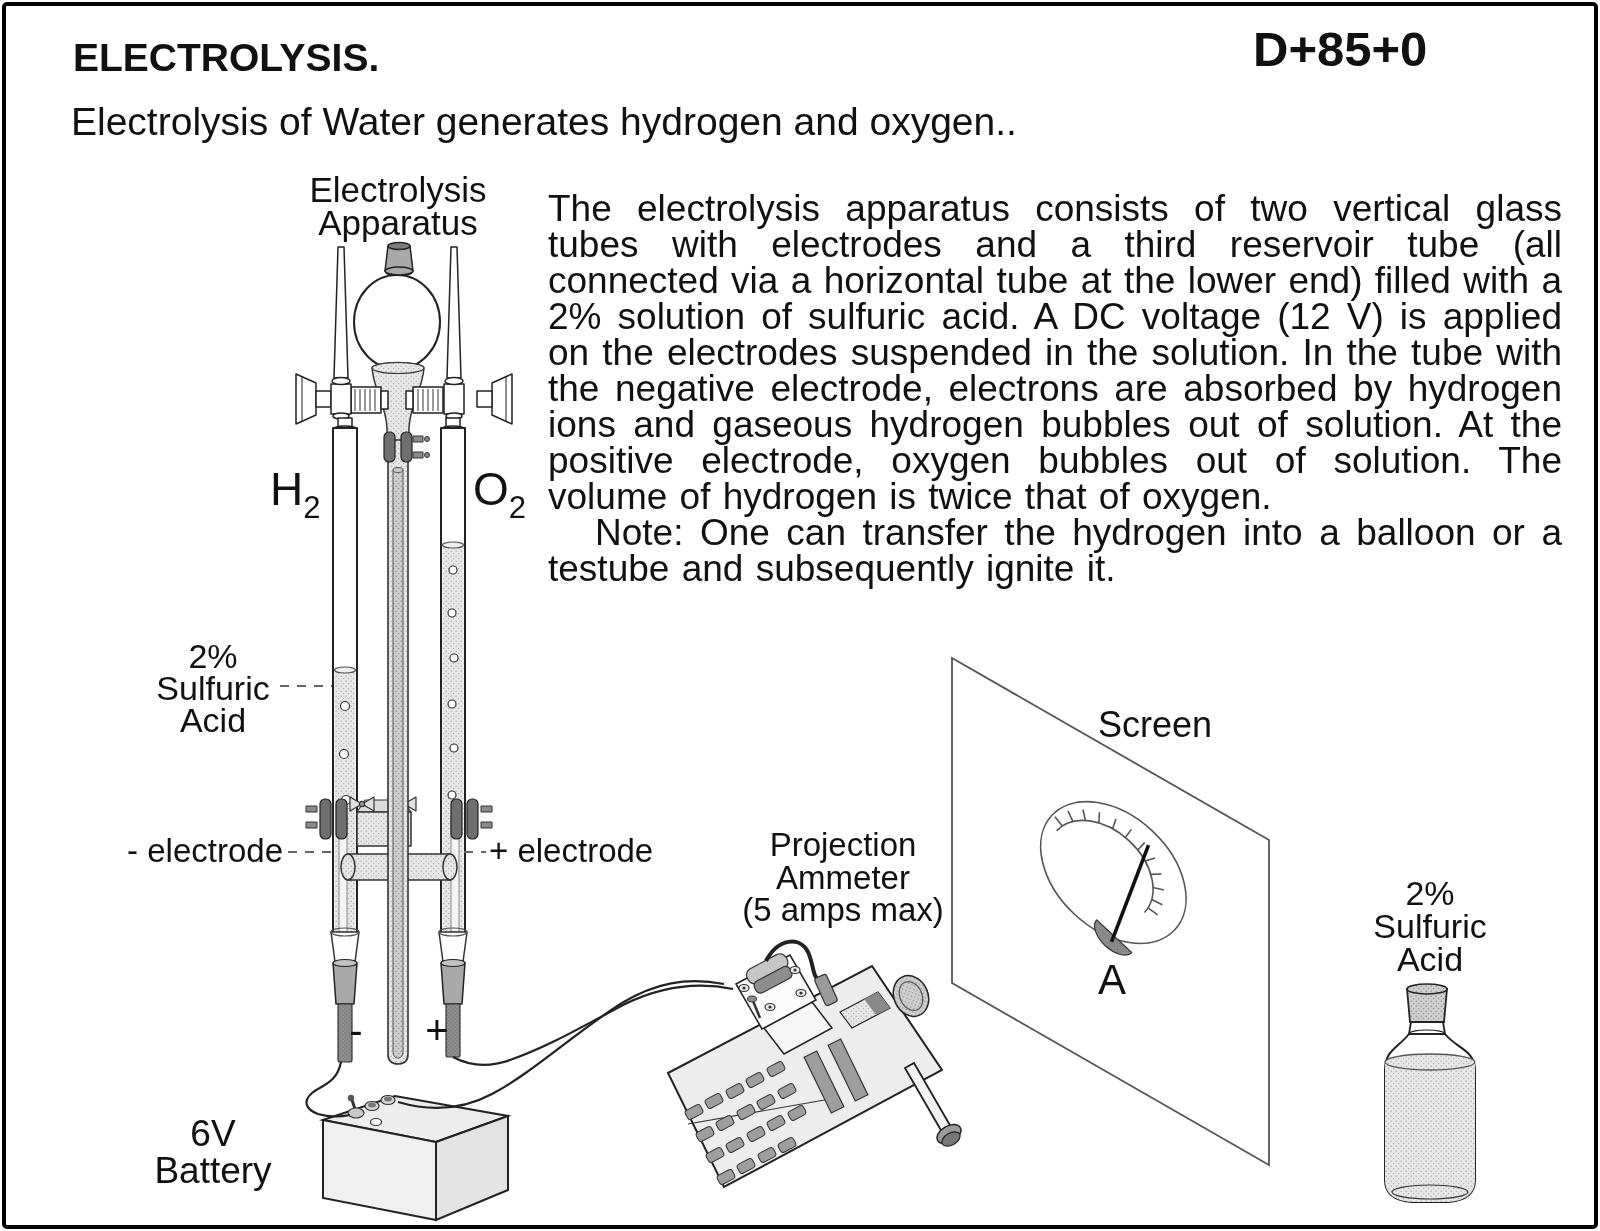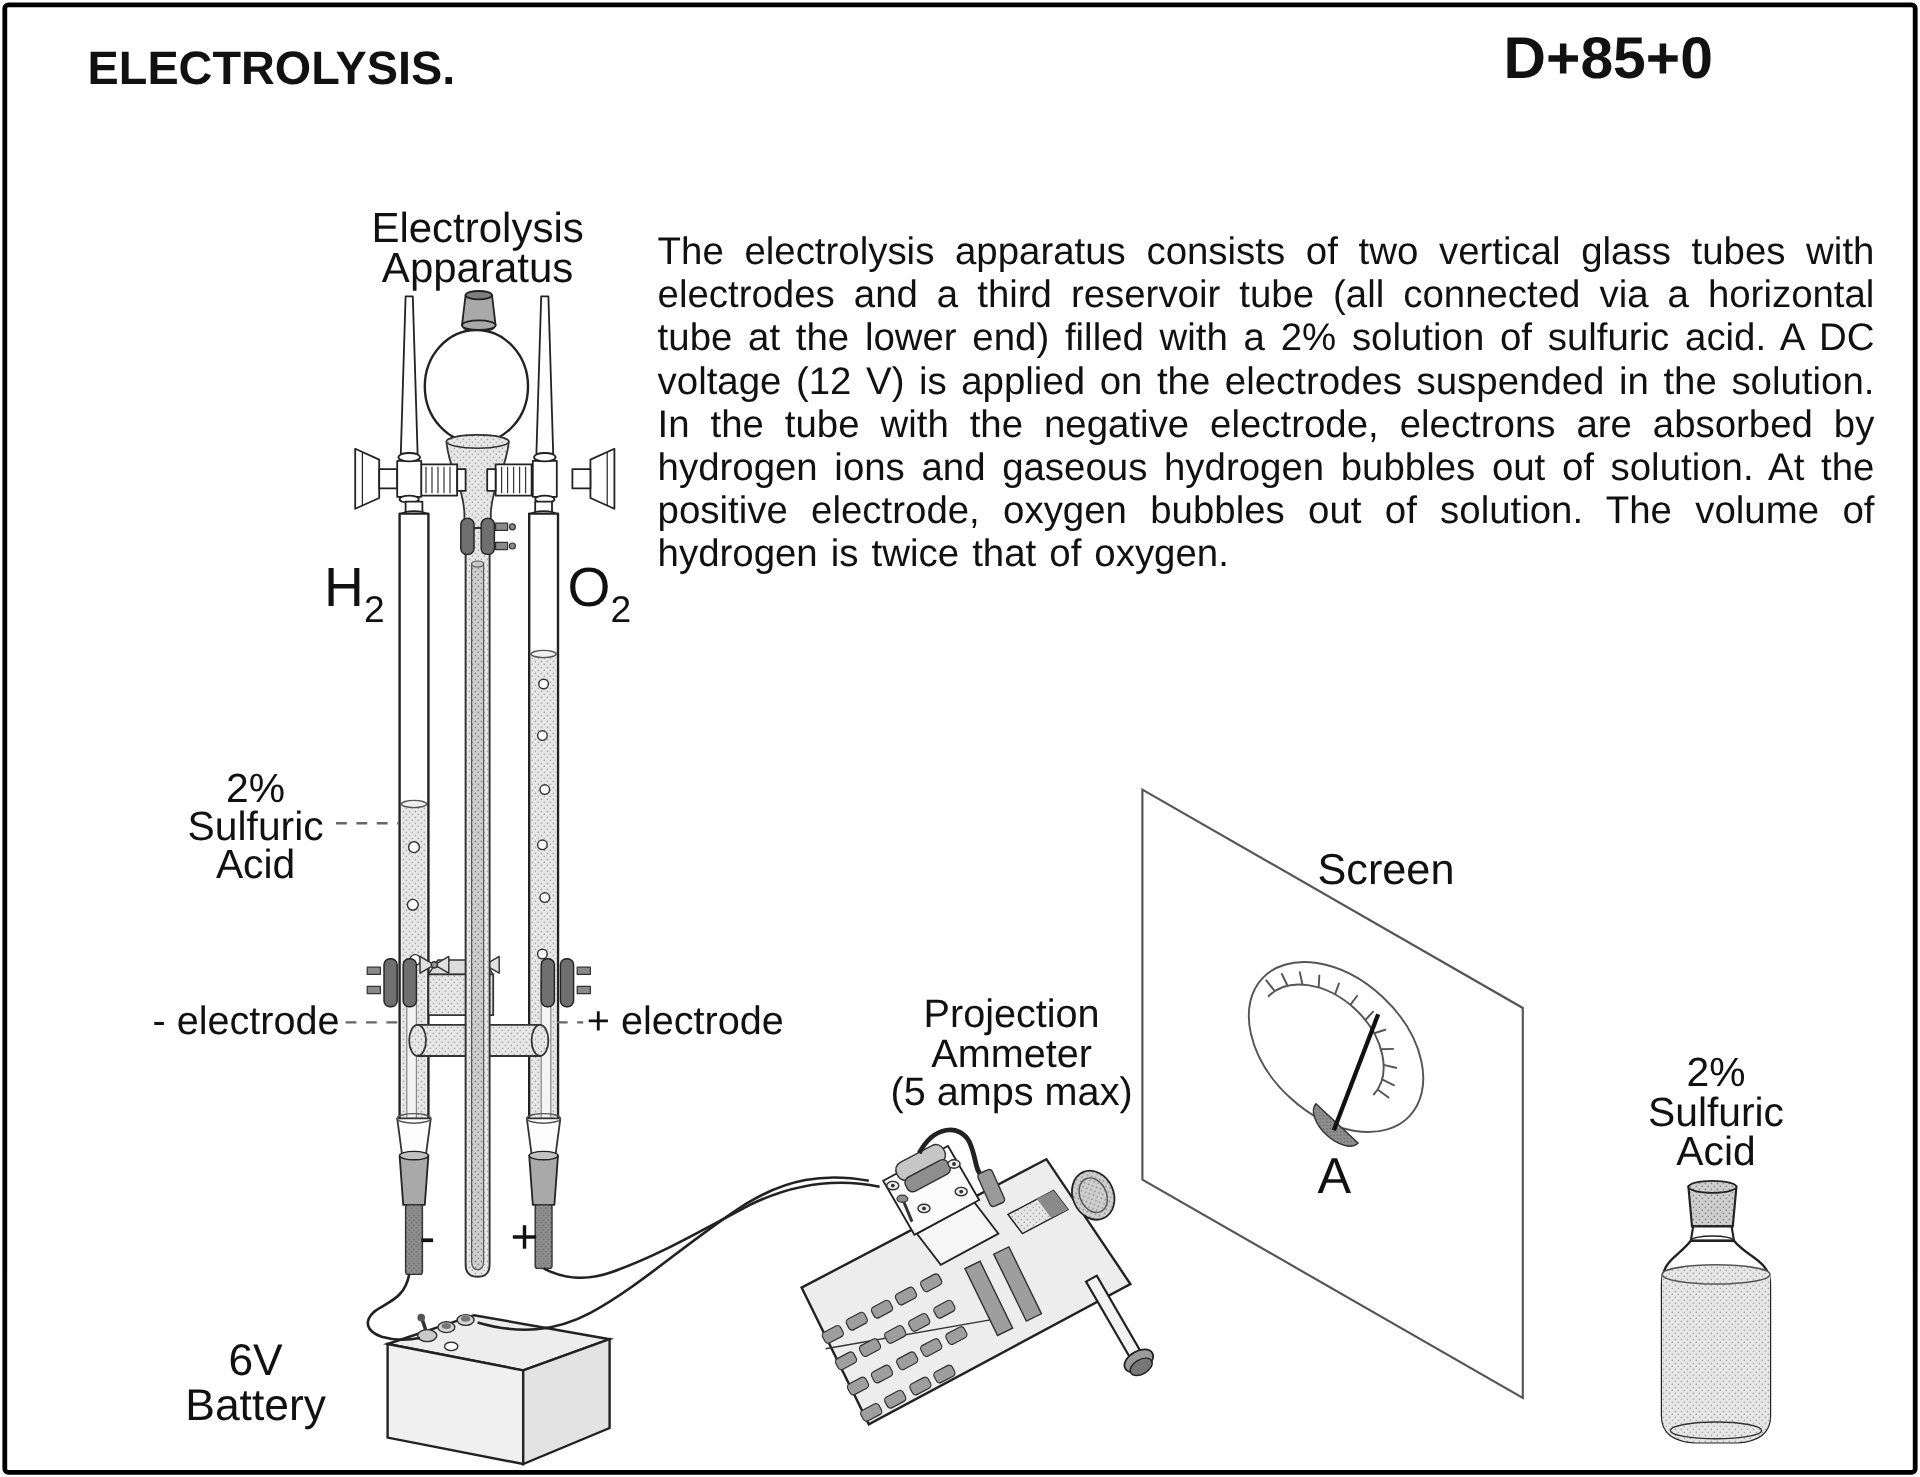--- a/index.html
+++ b/index.html
@@ -2,21 +2,21 @@
 <html><head>
 <meta charset="utf-8">
 <style>
   html,body{margin:0;padding:0;background:#fff;}
   .canvas{position:relative;width:1600px;height:1231px;background:#fff;overflow:hidden;
           font-family:"Liberation Sans", sans-serif;color:#111;}
   .frame{position:absolute;inset:2px;border:4px solid #000;border-radius:5px;pointer-events:none;}
   .title{position:absolute;left:73px;top:36px;font-size:39px;font-weight:bold;letter-spacing:0;}
   .code{position:absolute;left:1253px;top:21px;font-size:49px;font-weight:bold;}
   .subtitle{position:absolute;left:71px;top:100px;font-size:39px;}
-  .desc{position:absolute;left:548px;top:191px;width:1014px;font-size:32px;line-height:36px;
+  .desc{position:absolute;left:548px;top:191px;width:1014px;font-size:37px;line-height:36px;
         text-align:justify;word-spacing:2px;}
   .desc p{margin:0;}
   .desc .note{text-indent:47px;}
   svg{position:absolute;left:0;top:0;}
   svg text{font-family:"Liberation Sans", sans-serif;fill:#111;}
   .lbl{font-size:34px;}
   .lbl33{font-size:33px;}
   .lbl35{font-size:35px;}
   .lbl36{font-size:36px;}
   .lbl37{font-size:37px;}
@@ -352,19 +352,21 @@
       <text class="lbl33" x="843" y="921" text-anchor="middle">(5 amps max)</text>
 
       <text class="lbl" x="1430" y="905" text-anchor="middle">2%</text>
       <text class="lbl" x="1430" y="938" text-anchor="middle">Sulfuric</text>
       <text class="lbl" x="1430" y="971" text-anchor="middle">Acid</text>
     </g>
   </svg>
 
   <div class="title">ELECTROLYSIS.</div>
   <div class="code">D+85+0</div>
+  <div class="subtitle">Electrolysis of Water generates hydrogen and oxygen..</div>
 
   <div class="desc">
     <p>The electrolysis apparatus consists of two vertical glass tubes with electrodes and a third reservoir tube (all connected via a horizontal tube at the lower end) filled with a 2% solution of sulfuric acid. A DC voltage (12 V) is applied on the electrodes suspended in the solution. In the tube with the negative electrode, electrons are absorbed by hydrogen ions and gaseous hydrogen bubbles out of solution. At the positive electrode, oxygen bubbles out of solution. The volume of hydrogen is twice that of oxygen.</p>
+    <p class="note">Note:  One can transfer the hydrogen into a balloon or a testube and subsequently ignite it.</p>
   </div>
 
   <div class="frame"></div>
 </div>
 
 </body></html>

